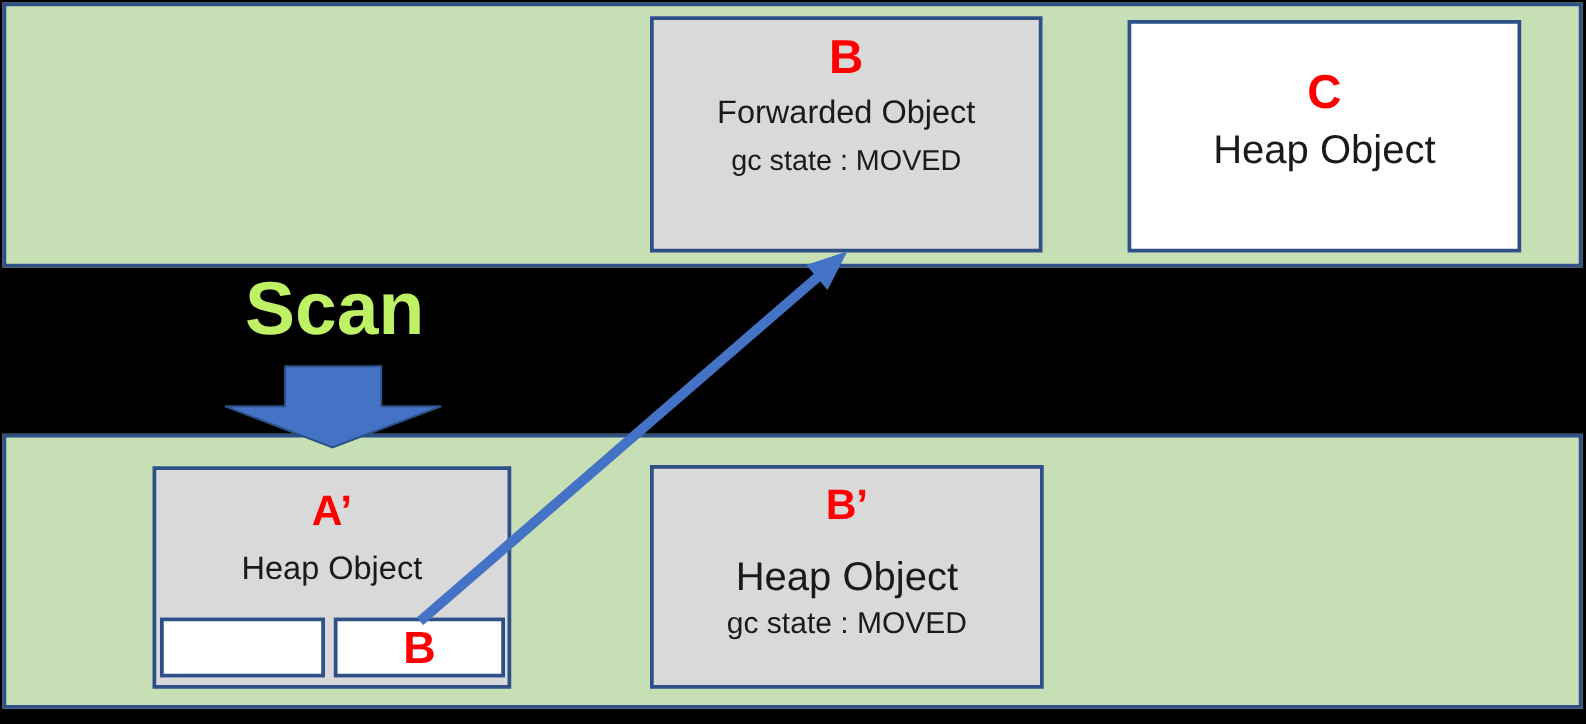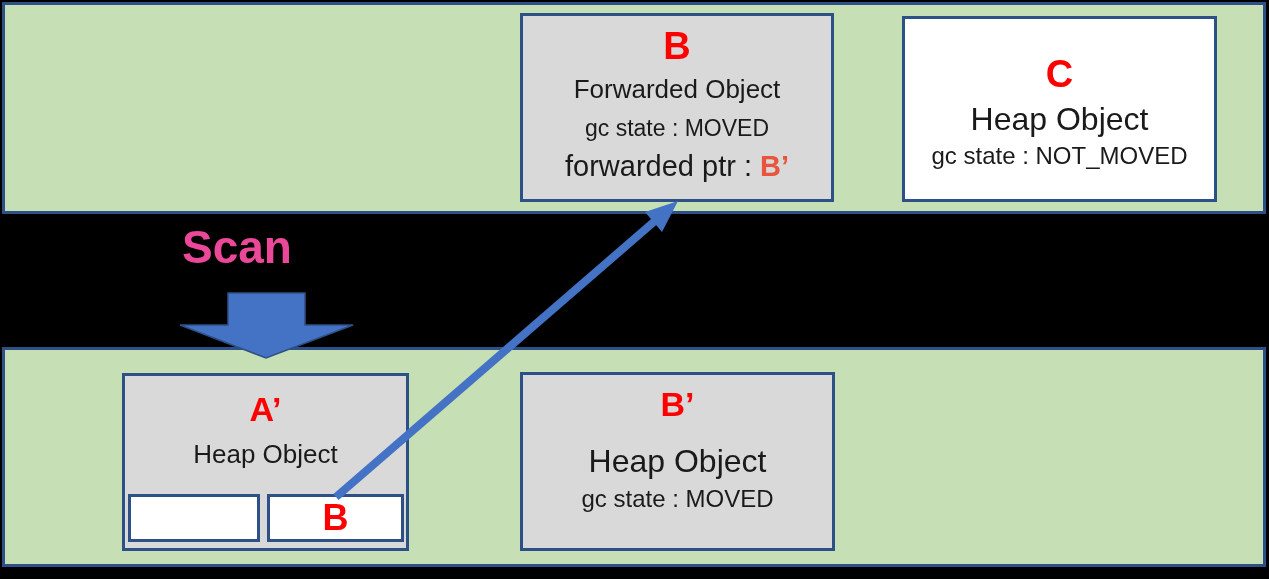--- a/index.html
+++ b/index.html
@@ -78,25 +78,25 @@
     color: #FF0000;
     font-weight: bold;
     font-size: 36px;
     line-height: 42px;
     text-align: center;
   }
 
   
   .scan-label {
     position: absolute;
-    left: 182px;
+    left: 196px;
     top: 220px;
-    color: #ec4899;
+    color: #bef264;
     font-weight: bold;
-    font-size: 46px;
+    font-size: 60px;
     line-height: 54px;
   }
 
   
   .overlay {
     position: absolute;
     left: 0; top: 0;
     width: 1269px; height: 579px;
     pointer-events: none;
   }
@@ -106,27 +106,25 @@
 
 <div class="canvas">
 
   <div class="band top"></div>
   <div class="band bottom"></div>
 
   <div class="obox gray box-b">
     <div class="title">B</div>
     <div class="type-label">Forwarded Object</div>
     <div class="gc-state">gc state : MOVED</div>
-    <div class="fwd-line"><span>forwarded ptr : </span><span class="fwd-value">B’</span></div>
   </div>
 
   <div class="obox white box-c">
     <div class="title">C</div>
     <div class="type-label">Heap Object</div>
-    <div class="gc-state">gc state : NOT_MOVED</div>
   </div>
 
   <div class="obox gray box-a2">
     <div class="title">A’</div>
     <div class="type-label">Heap Object</div>
     <div class="slot left">
       <span class="slot-value"></span>
     </div>
     <div class="slot right">
       <span class="slot-value">B</span>

